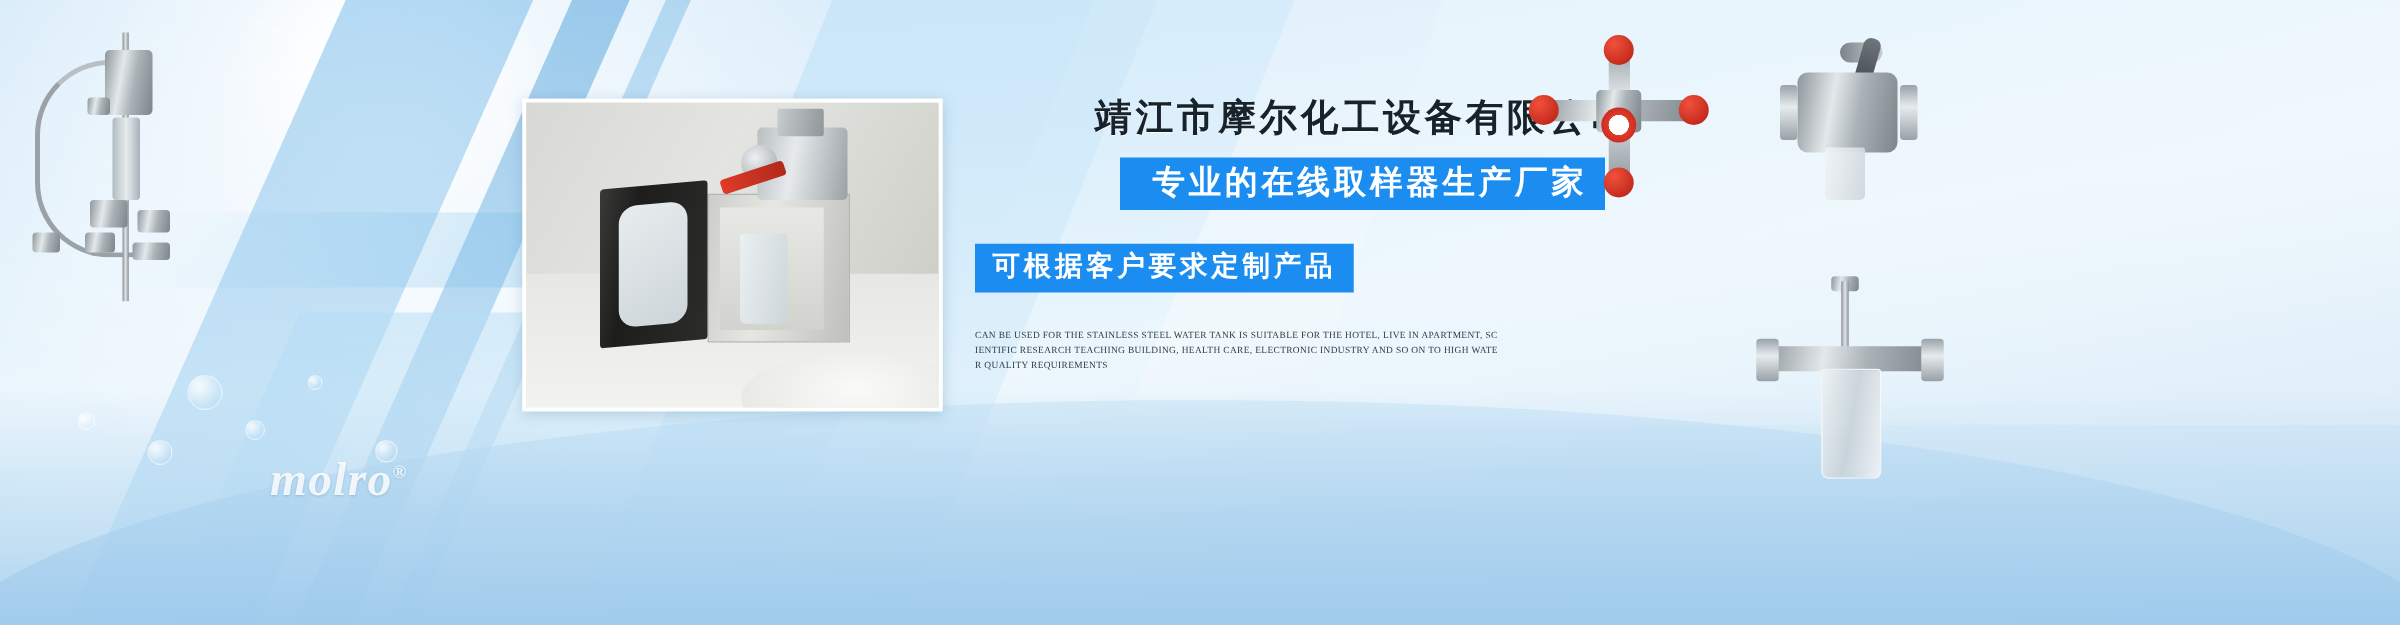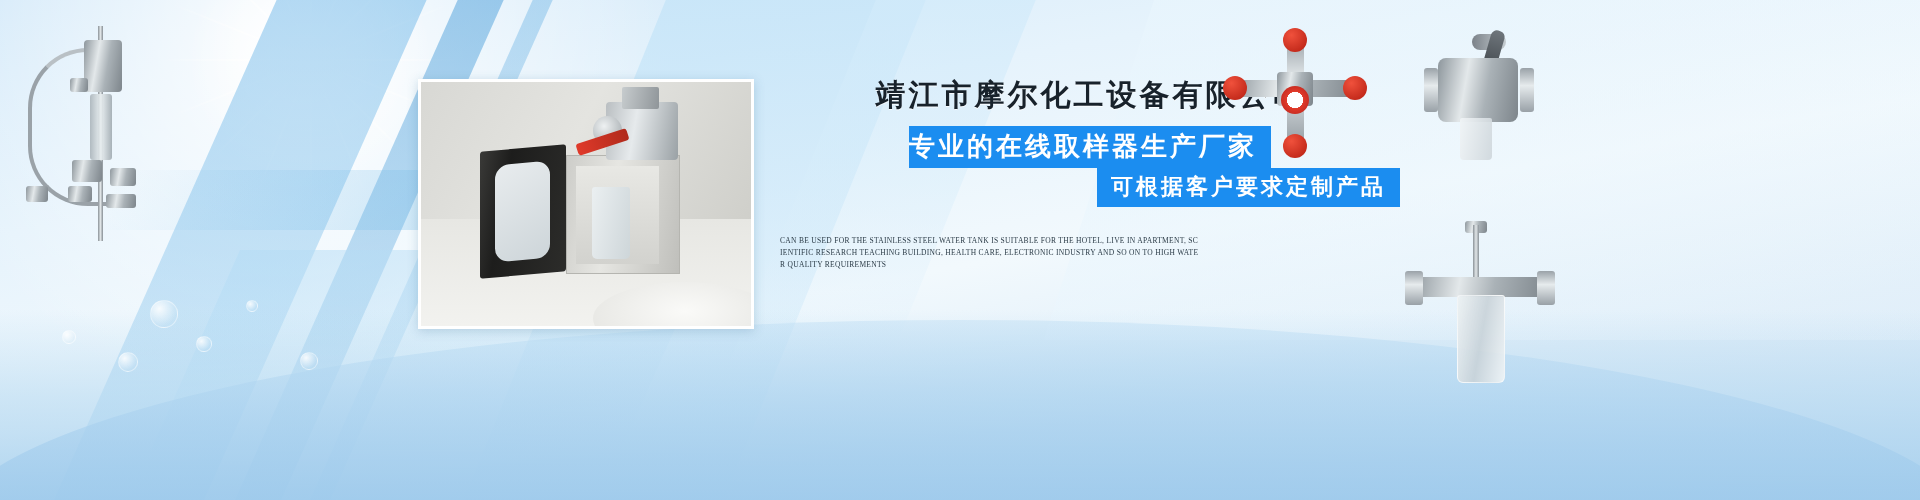--- a/index.html
+++ b/index.html
@@ -109,25 +109,25 @@
   .txt{position:absolute;left:780px;top:76px;width:620px;}
   .company{
     font-family:"Liberation Serif","DejaVu Serif",serif;
     font-weight:700;font-size:30px;letter-spacing:3px;color:#18222b;
     line-height:38px;white-space:nowrap;text-align:center;
     text-shadow:0 1px 0 rgba(255,255,255,.75);
   }
   .hl{
     display:inline-block;background:#1b8df0;color:#ffffff;
     font-weight:700;font-size:26px;letter-spacing:3px;
-    padding:5px 14px 7px 0;line-height:30px;white-space:nowrap;
+    padding:5px 14px 7px 26px;line-height:30px;white-space:nowrap;
     font-family:"DejaVu Sans","Liberation Sans",sans-serif;
   }
   .hl-row{margin-top:12px;text-align:center;}
-  .hl2-row{margin-top:0;text-align:right;}
+  .hl2-row{margin-top:27px;text-align:left;}
   .hl2{
     display:inline-block;background:#1b8df0;color:#ffffff;
     font-weight:700;font-size:22px;letter-spacing:3px;
     padding:5px 14px 7px 14px;line-height:27px;white-space:nowrap;
     font-family:"DejaVu Sans","Liberation Sans",sans-serif;
   }
   .sub{
     margin-top:12px;text-align:center;color:#1b2630;
     font-size:21px;letter-spacing:1px;line-height:28px;white-space:nowrap;
     font-family:"DejaVu Sans","Liberation Sans",sans-serif;
@@ -308,14 +308,17 @@
 
   <div class="prod pr3">
     <div class="knob metal"></div>
     <div class="rod"></div>
     <div class="hbar metal"></div>
     <div class="cap metal-v" style="left:0px;top:46px;"></div>
     <div class="cap metal-v" style="left:132px;top:46px;"></div>
     <div class="btl"></div>
   </div>
 
+  <div class="wm">
+    <span>molro</span><sup>®</sup>
+  </div>
 
 </div>
 
 </body></html>

